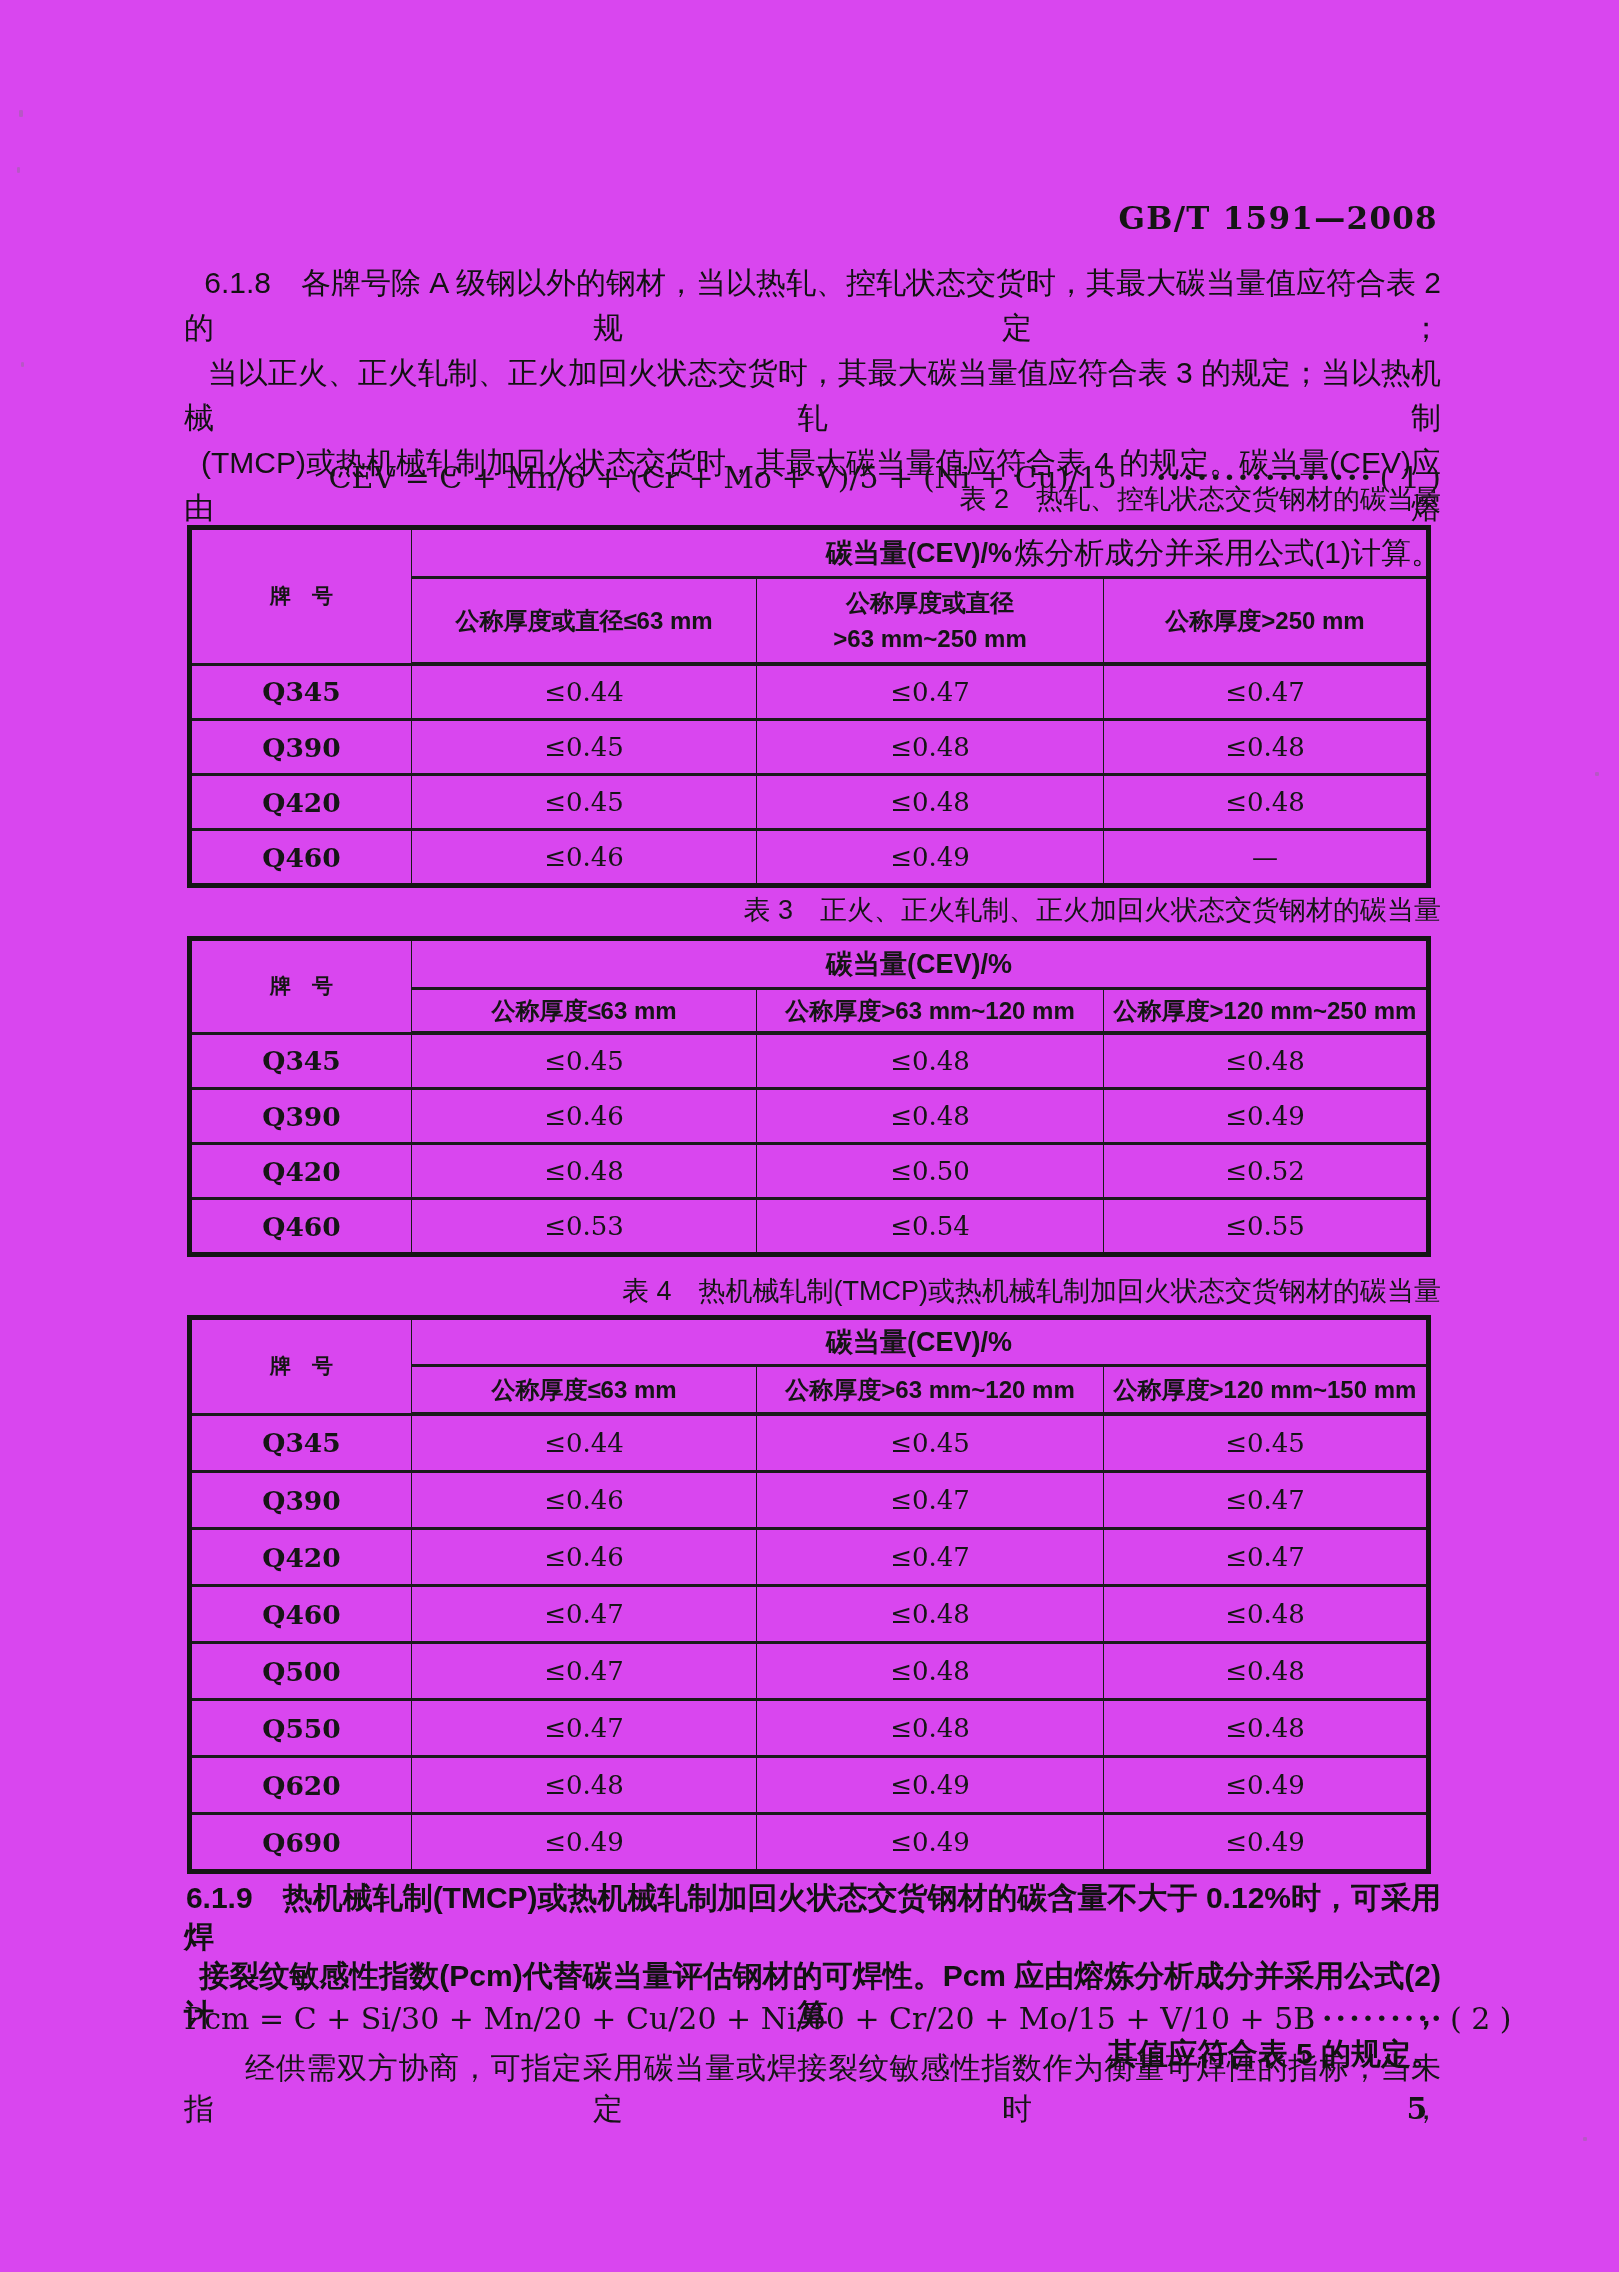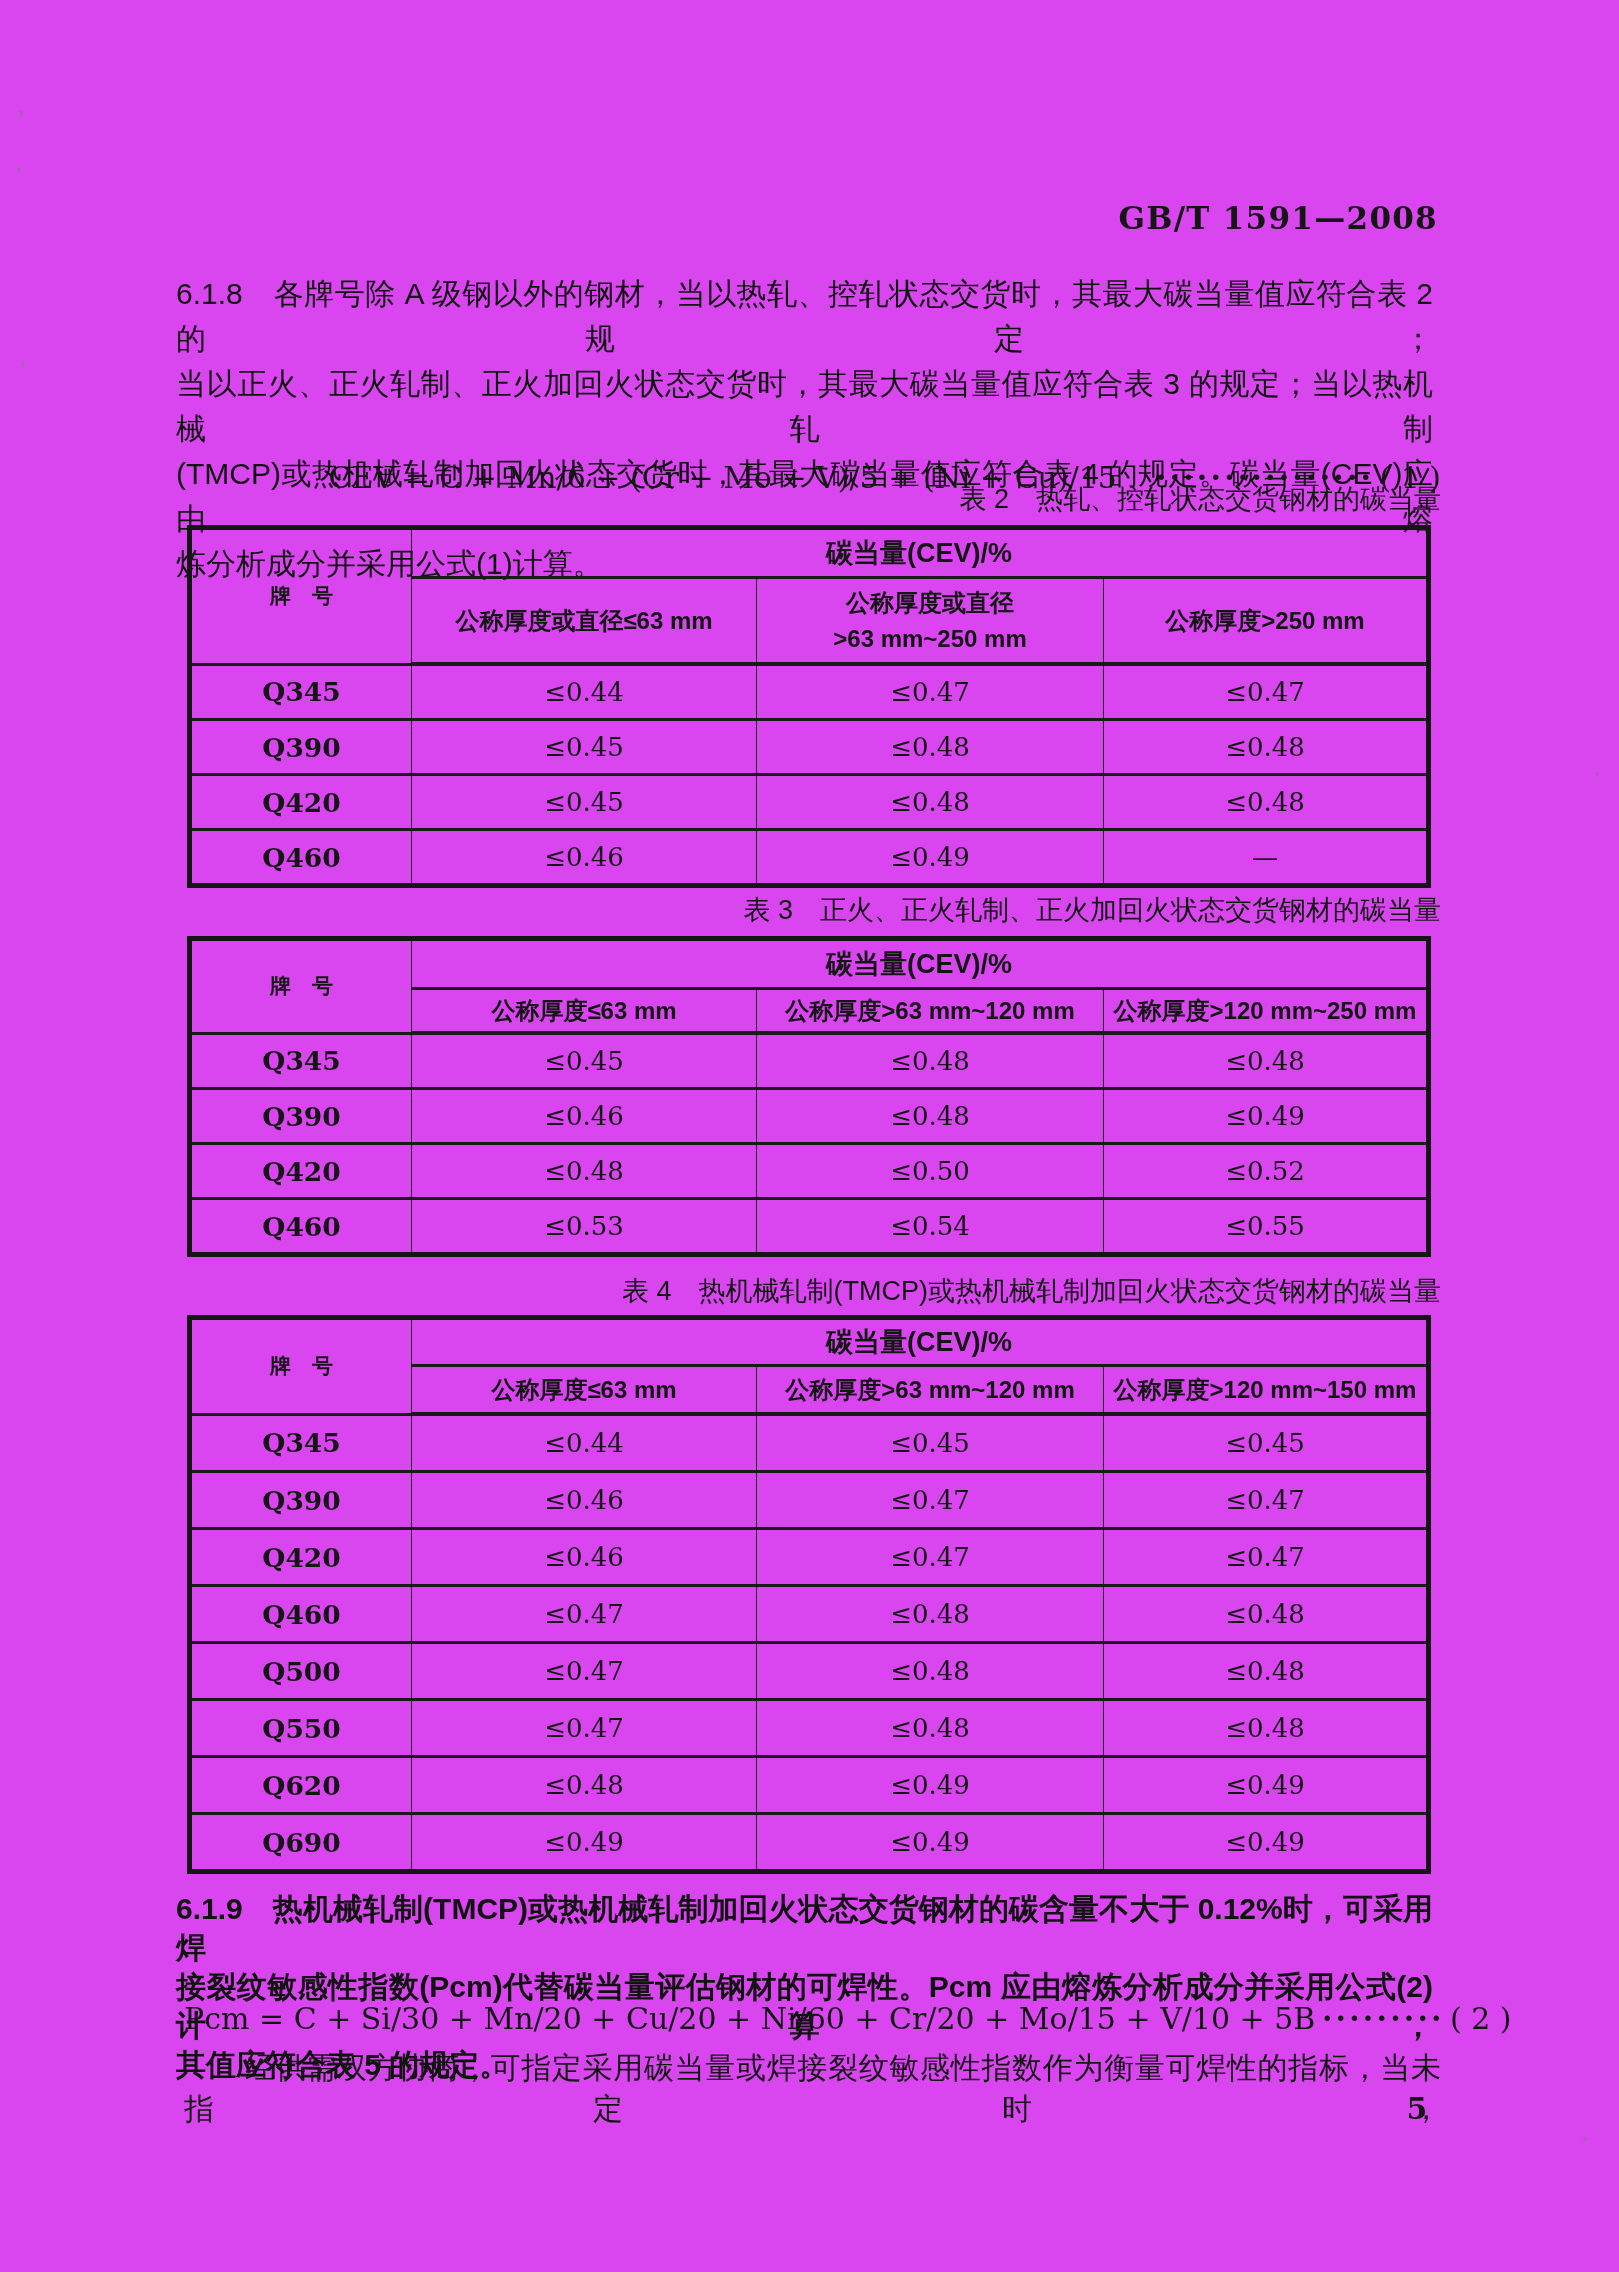--- a/index.html
+++ b/index.html
@@ -8,22 +8,22 @@
     background:#d946ef; color:#151515; overflow:hidden;
     font-family:"Liberation Sans", sans-serif;
   }
   
   .doc-header {
     position:absolute; top:200px; right:182px;
     font-family:"DejaVu Serif", serif; font-weight:bold; font-size:31px;
     letter-spacing:1.3px;
   }
   
-  .clause { position:absolute; left:176px; width:1257px; font-size:30px; color:#121212;margin-top:11px; }
-  .clause .line { display:block; }
+  .clause { position:absolute; left:184px; width:1257px; font-size:30px; color:#121212; }
+  .clause .line { display:block;text-align:right; }
   .jfull { text-align:justify; text-align-last:justify; }
   .clause-618 { top:260px; line-height:45px; }
   .clause-619 { top:1878px; line-height:39px;font-weight:bold; }
   
   .formula {
     position:absolute; left:184px; width:1257px; text-align:right;
     font-family:"DejaVu Serif", serif; font-size:30px; white-space:nowrap;
   }
   .formula-1 { top:460px; }
   .formula-2 { top:2001px; }

